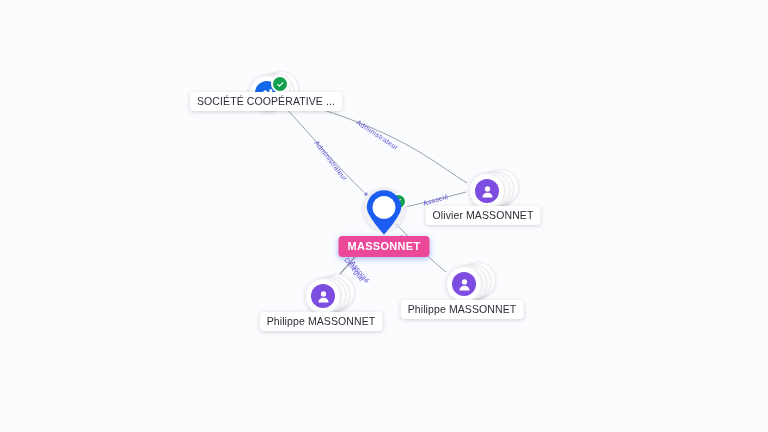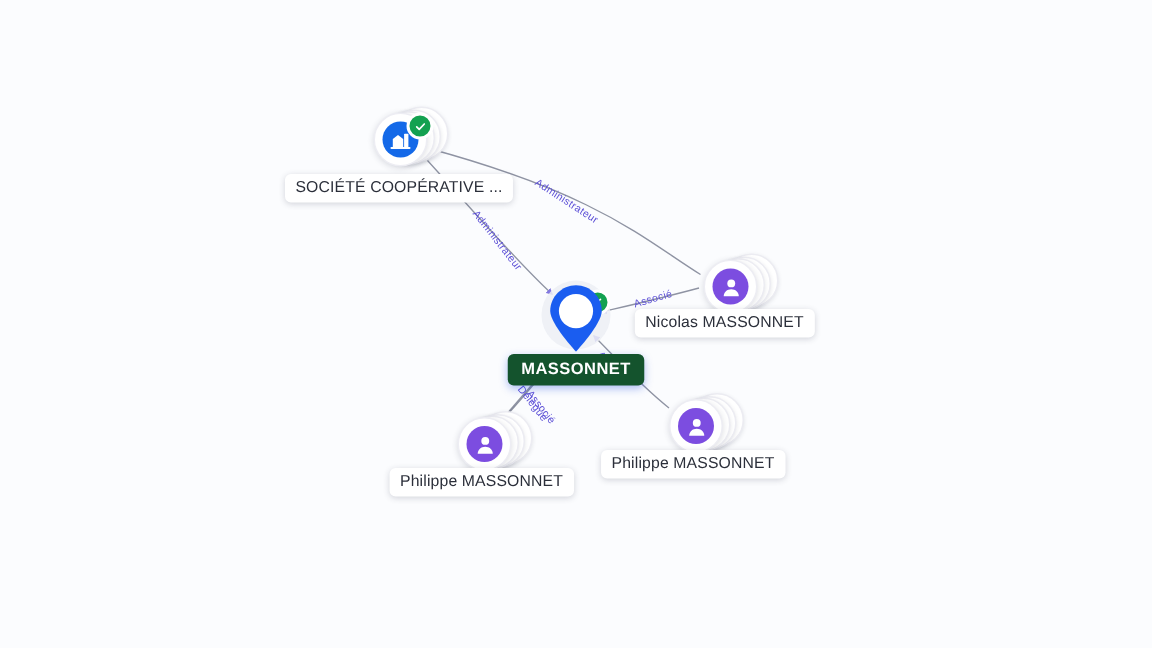--- a/index.html
+++ b/index.html
@@ -77,21 +77,21 @@
     color: #2b2f3a;
     font-size: 10.5px;
     letter-spacing: .1px;
     padding: 3px 7px 4px 7px;
     border-radius: 4px;
     box-shadow: 0 1px 4px rgba(40,45,70,.20);
     transform: translateX(-50%);
     z-index: 8;
   }
   .node-label.selected {
-    background: #14532d;
+    background: #ec4899;
     color: #ffffff;
     font-weight: 700;
     font-size: 11px;
     letter-spacing: .3px;
     box-shadow: 0 2px 6px rgba(20,70,220,.35);
     padding: 4px 9px 5px 9px;
   }
 
   
   .edge-label {
@@ -216,20 +216,20 @@
     </div>
   <div id="edge-labels">
       <div class="edge-label" style="left: 316px; top: 138px; transform: rotate(52deg); color: rgb(91, 78, 214);">Administrateur</div>
       <div class="edge-label" style="left: 357px; top: 118px; transform: rotate(33deg); color: rgb(91, 78, 214);">Administrateur</div>
       <div class="edge-label" style="left: 423px; top: 200px; transform: rotate(-16deg); color: rgb(91, 78, 214);">Associé</div>
       <div class="edge-label" style="left: 399px; top: 232px; transform: rotate(52deg); color: rgb(91, 78, 214);">Associé</div>
       <div class="edge-label" style="left: 352px; top: 258px; transform: rotate(52deg); color: rgb(91, 78, 214);">Associé</div>
       <div class="edge-label" style="left: 346px; top: 255px; transform: rotate(52deg); color: rgb(91, 78, 214);">Délégué</div>
     </div>
   <div id="node-labels">
-      <div class="node-label" style="left: 266px; top: 116px;">SOCIÉTÉ COOPÉRATIVE ...</div>
+      <div class="node-label" style="left: 266px; top: 92px;">SOCIÉTÉ COOPÉRATIVE ...</div>
       <div class="node-label selected" style="left: 384px; top: 236px;">MASSONNET</div>
-      <div class="node-label" style="left: 483px; top: 206px;">Nicolas MASSONNET</div>
+      <div class="node-label" style="left: 483px; top: 206px;">Olivier MASSONNET</div>
       <div class="node-label" style="left: 462px; top: 300px;">Philippe MASSONNET</div>
       <div class="node-label" style="left: 321px; top: 312px;">Philippe MASSONNET</div>
     </div>
 
 </div>
 
 </body></html>

